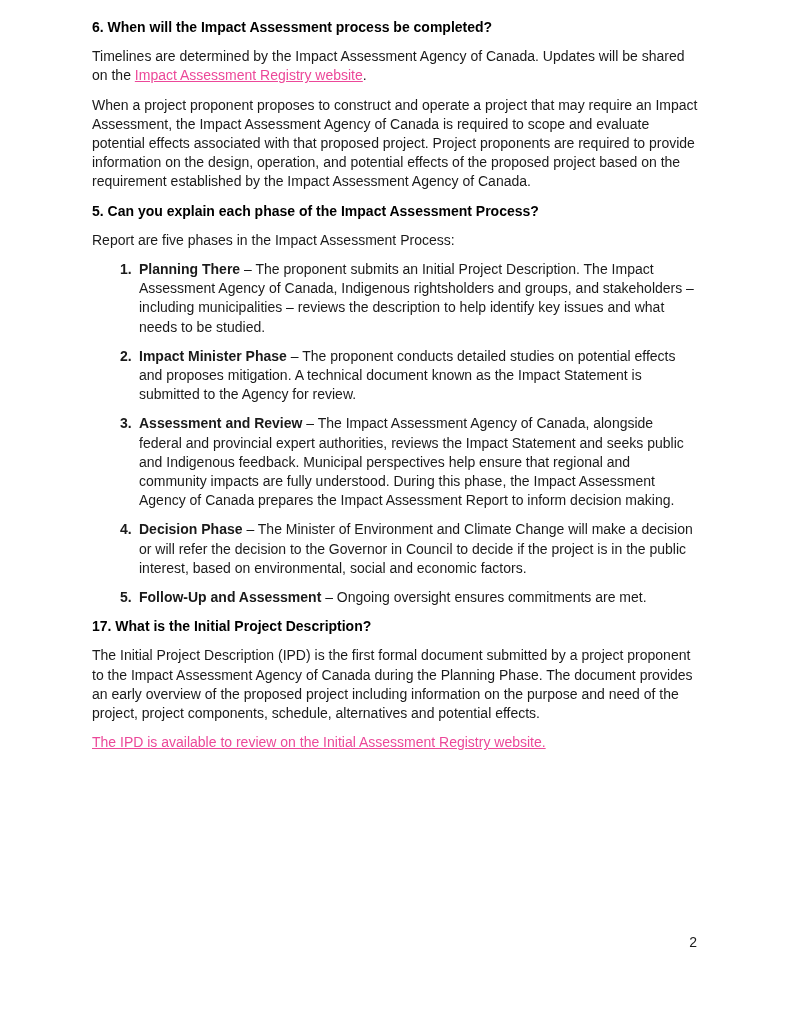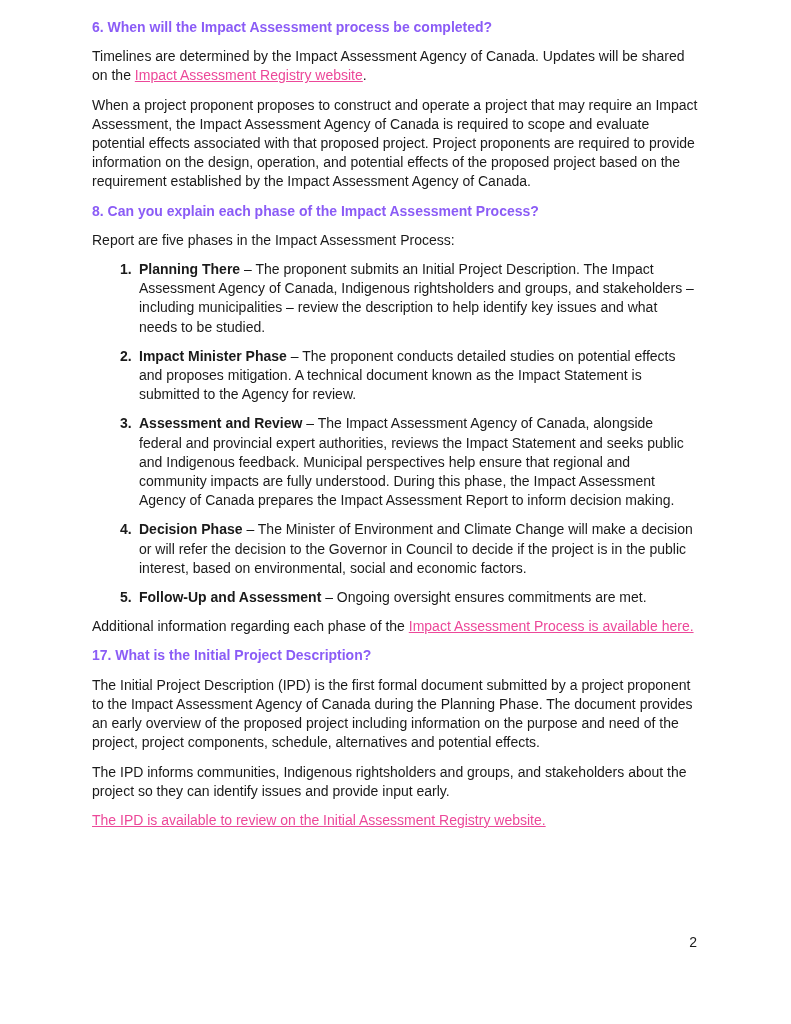--- a/index.html
+++ b/index.html
@@ -25,21 +25,21 @@
     left: 92px;
     top: 18px;
     width: 606px;
     font-size: 14px;
     line-height: 19.2px;
   }
   .q-heading {
     font-size: 14px;
     font-weight: 700;
     margin: 0 0 10px 0;
-    color: #8b5cf6;
+    color: #000000;
   }
   .para {
     margin: 0 0 10px 0;
   }
   a.doc-link {
     color: #ec4899;
     text-decoration: underline;
     cursor: pointer;
   }
   .phase-list {
@@ -74,44 +74,42 @@
 <body>
 
 <div class="page">
   <div class="content">
 
     <h2 class="q-heading">6. When will the Impact Assessment process be completed?</h2>
     <p class="para"><span>Timelines are determined by the Impact Assessment Agency of Canada. Updates will be shared on the </span><a class="doc-link">Impact Assessment Registry website</a><span>.</span></p>
 
     <p class="para">When a project proponent proposes to construct and operate a project that may require an Impact Assessment, the Impact Assessment Agency of Canada is required to scope and evaluate potential effects associated with that proposed project. Project proponents are required to provide information on the design, operation, and potential effects of the proposed project based on the requirement established by the Impact Assessment Agency of Canada.</p>
 
-    <h2 class="q-heading">8. Can you explain each phase of the Impact Assessment Process?</h2>
+    <h2 class="q-heading">5. Can you explain each phase of the Impact Assessment Process?</h2>
     <p class="para">Report are five phases in the Impact Assessment Process:</p>
 
     <ol class="phase-list">
       <li class="phase-item">
-        <span class="phase-num">1.</span><span class="phase-title">Planning There</span><span> – The proponent submits an Initial Project Description.  The Impact Assessment Agency of Canada, Indigenous rightsholders and groups, and stakeholders – including municipalities – review the description to help identify key issues and what needs to be studied.</span>
+        <span class="phase-num">1.</span><span class="phase-title">Planning There</span><span> – The proponent submits an Initial Project Description.  The Impact Assessment Agency of Canada, Indigenous rightsholders and groups, and stakeholders – including municipalities – reviews the description to help identify key issues and what needs to be studied.</span>
       </li>
       <li class="phase-item">
         <span class="phase-num">2.</span><span class="phase-title">Impact Minister Phase</span><span> – The proponent conducts detailed studies on potential effects and proposes mitigation. A technical document known as the Impact Statement is submitted to the Agency for review.</span>
       </li>
       <li class="phase-item">
         <span class="phase-num">3.</span><span class="phase-title">Assessment and Review</span><span> – The Impact Assessment Agency of Canada, alongside federal and provincial expert authorities, reviews the Impact Statement and seeks public and Indigenous feedback. Municipal perspectives help ensure that regional and community impacts are fully understood. During this phase, the Impact Assessment Agency of Canada prepares the Impact Assessment Report to inform decision making.</span>
       </li>
       <li class="phase-item">
         <span class="phase-num">4.</span><span class="phase-title">Decision Phase</span><span> – The Minister of Environment and Climate Change will make a decision or will refer the decision to the Governor in Council to decide if the project is in the public interest, based on environmental, social and economic factors.</span>
       </li>
       <li class="phase-item">
         <span class="phase-num">5.</span><span class="phase-title">Follow-Up and Assessment</span><span> – Ongoing oversight ensures commitments are met.</span>
       </li>
     </ol>
 
-    <p class="para"><span>Additional information regarding each phase of the </span><a class="doc-link">Impact Assessment Process is available here.</a></p>
 
     <h2 class="q-heading">17. What is the Initial Project Description?</h2>
     <p class="para">The Initial Project Description (IPD) is the first formal document submitted by a project proponent to the Impact Assessment Agency of Canada during the Planning Phase.  The document provides an early overview of the proposed project including information on the purpose and need of the project, project components, schedule, alternatives and potential effects.</p>
-    <p class="para">The IPD informs communities, Indigenous rightsholders and groups, and stakeholders about the project so they can identify issues and provide input early.</p>
     <p class="para"><a class="doc-link">The IPD is available to review on the Initial Assessment Registry website.</a></p>
 
   </div>
 
   <div class="page-number">2</div>
 </div>
 
 </body></html>

